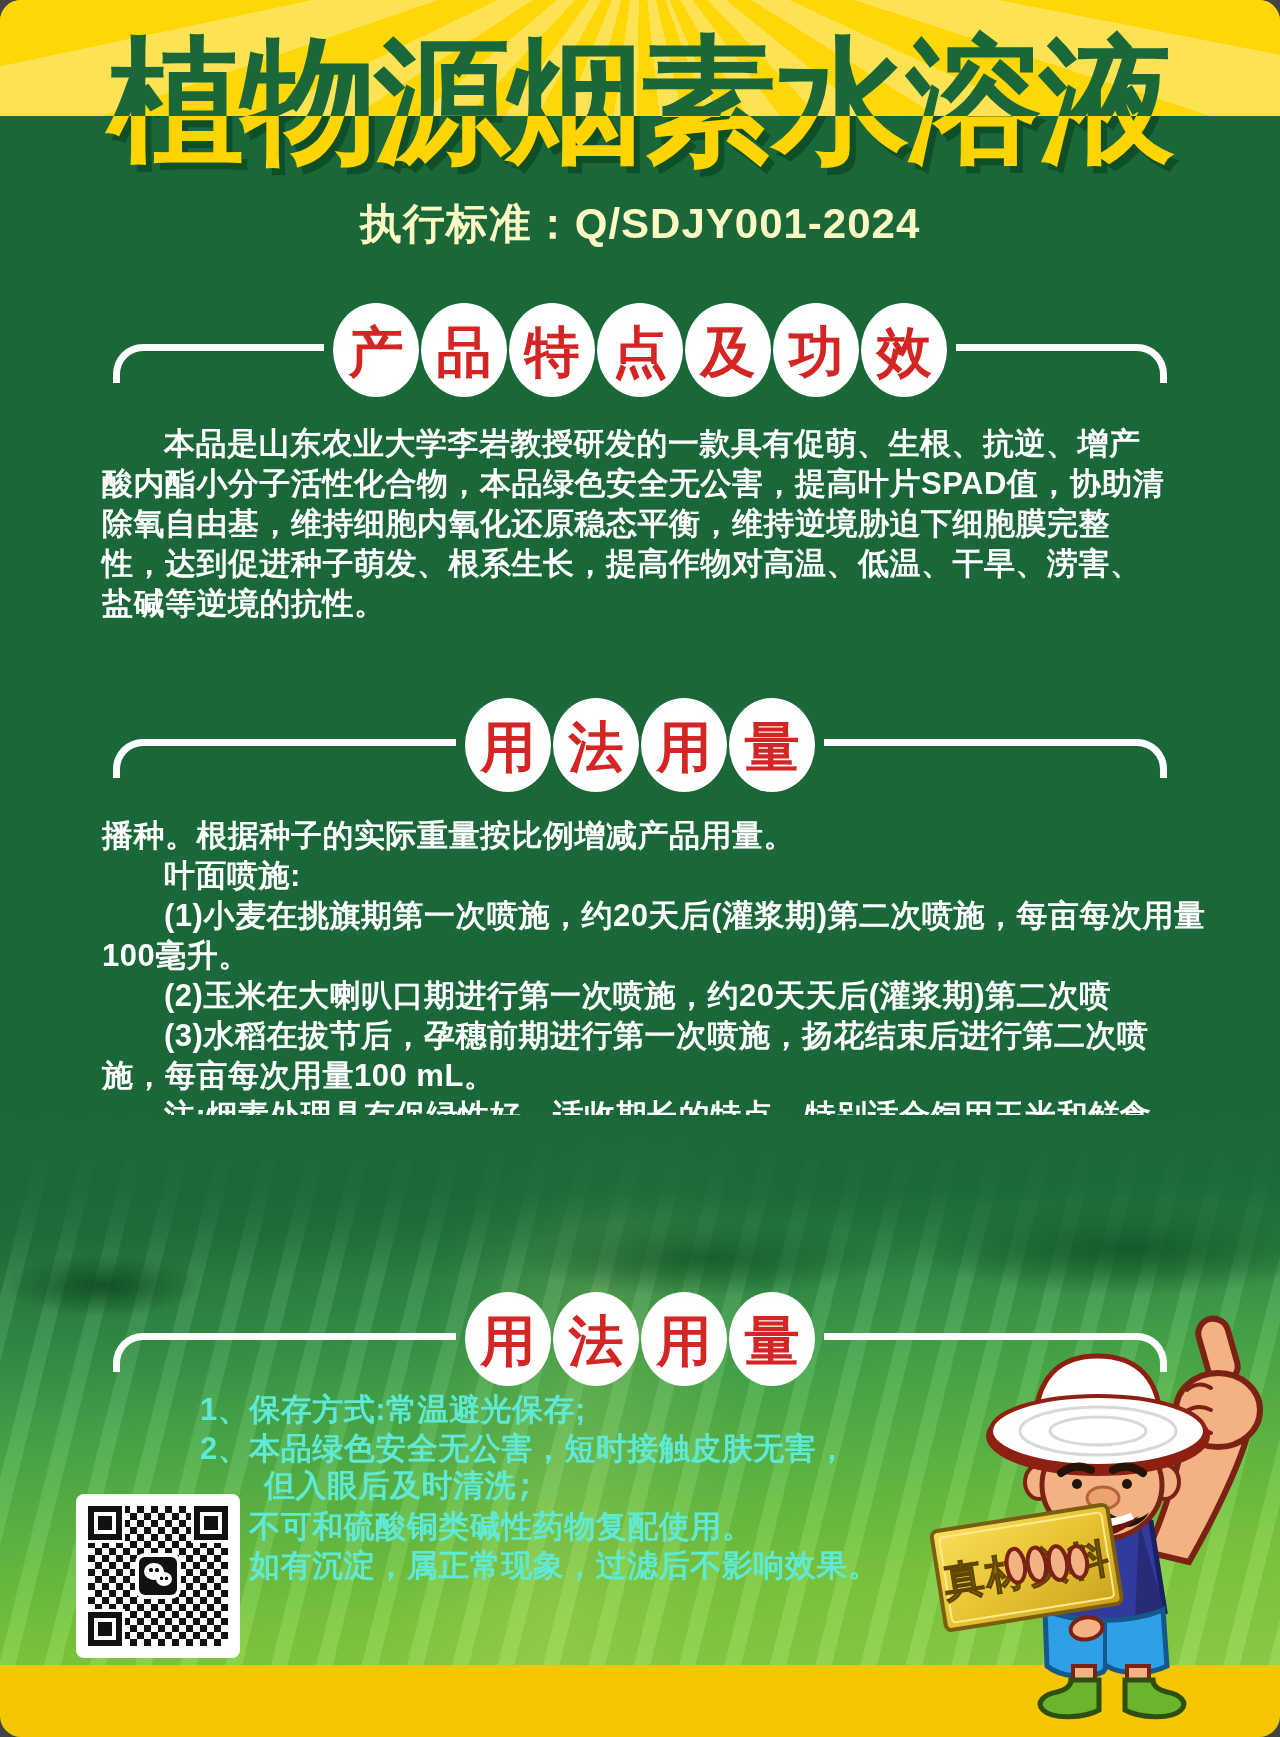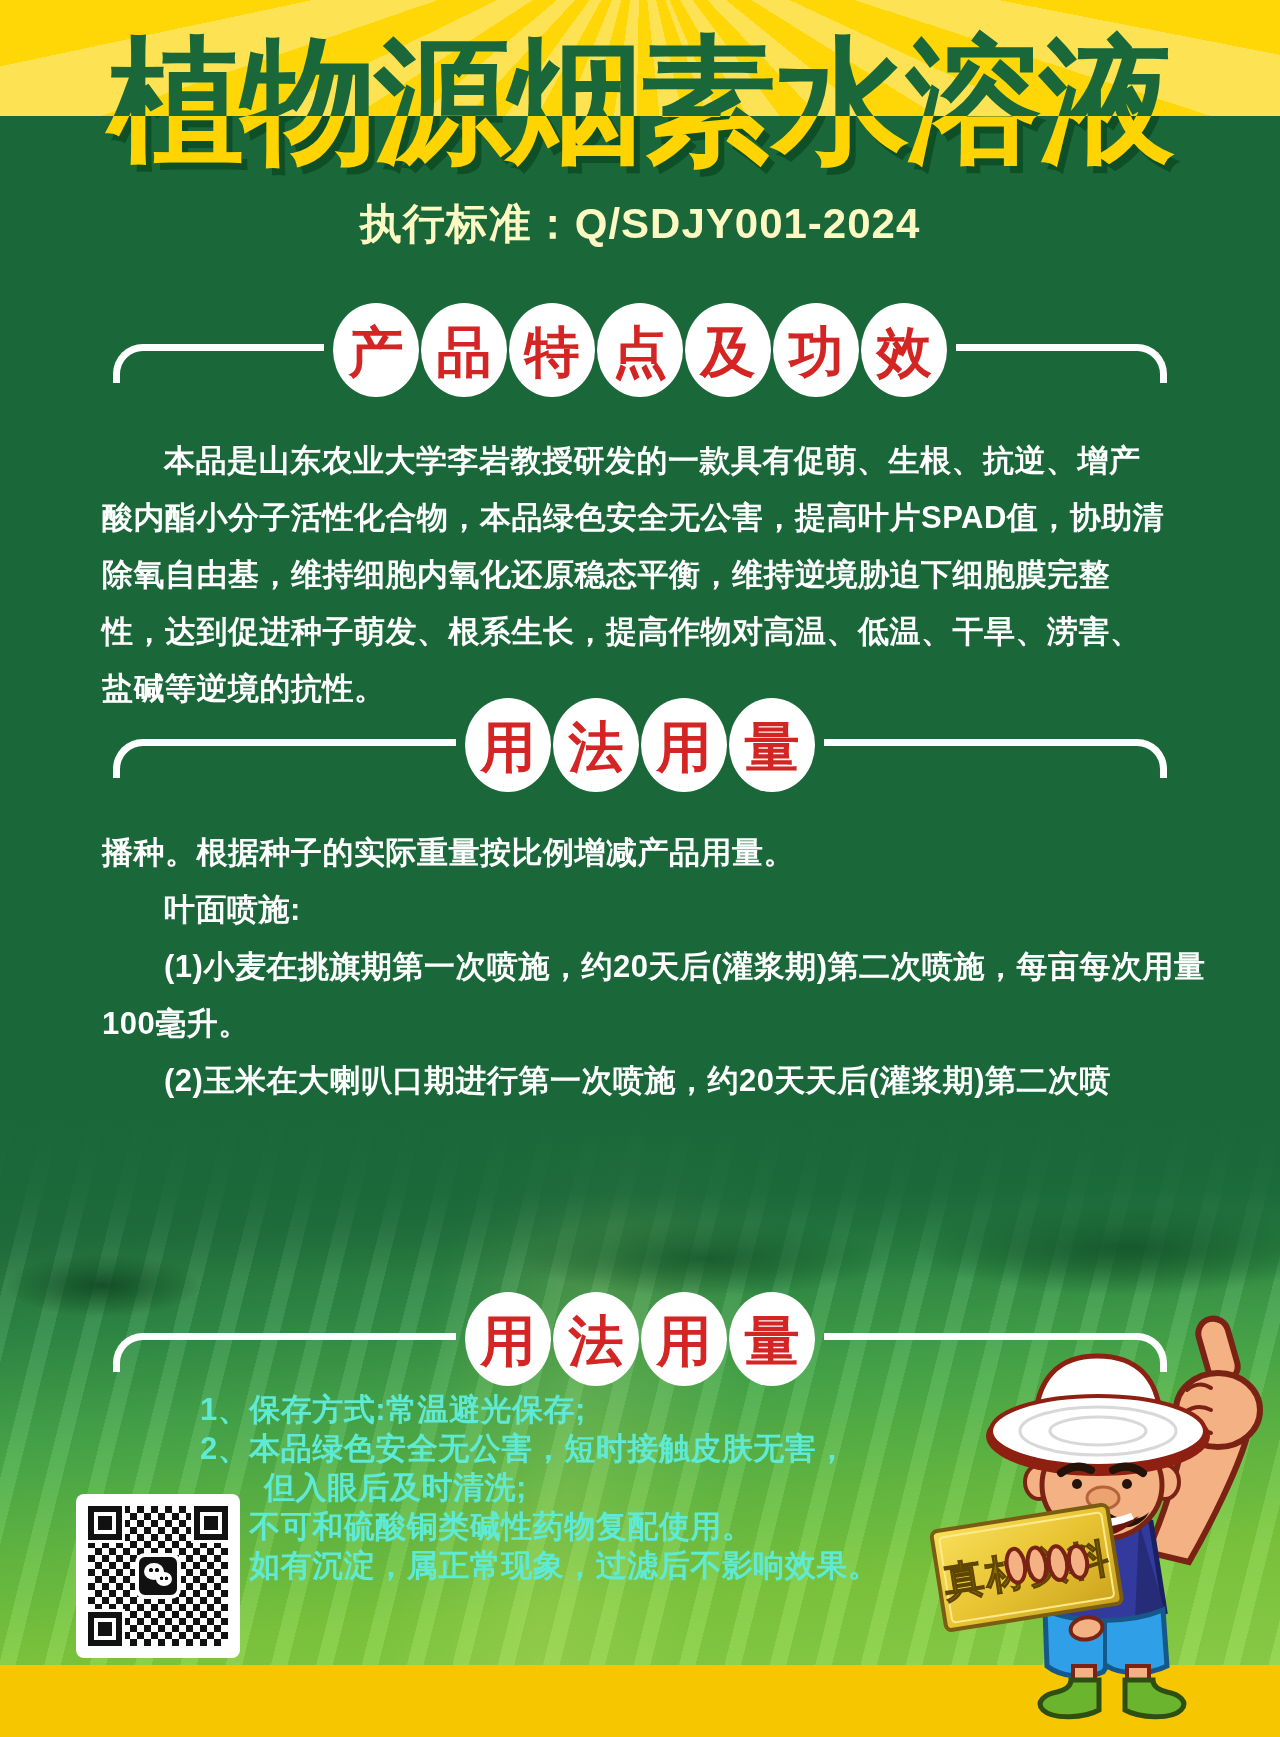--- a/index.html
+++ b/index.html
@@ -1,19 +1,20 @@
 <!DOCTYPE html>
 <html><head>
 <meta charset="utf-8">
 <style>
   html,body{margin:0;padding:0;background:#444;}
   .page{
     position:relative;width:1280px;height:1737px;margin:0 auto;
     background:#1a6839;overflow:hidden;
     font-family:"Liberation Sans", sans-serif;
+    border-radius:21px;
   }
   
   .sunburst{
     position:absolute;left:0;top:0;width:1280px;height:116px;
     background:
       repeating-conic-gradient(from 160deg at 50% -60%, #ffd606 0deg 7deg, #fde254 7deg 14deg),
       #ffd606;
   }
   
   .title-wrap{position:absolute;left:0;top:0;width:1280px;height:320px;}
@@ -60,28 +61,28 @@
   .h-features{top:303px;}
   .h-usage{top:698px;}
   .h-notes{top:1292px;}
   
   .textblock{
     position:absolute;left:102px;width:1076px;color:#fff;
     font-size:31px;font-weight:600;line-height:40px;letter-spacing:0.5px;
   }
   .tb-features{top:424px;}
   .tb-usage{top:816px;}
-  .textblock .ln{white-space:nowrap;margin-top:17px;}
+  .textblock .ln{white-space:nowrap;}
   .textblock .ln.indent{padding-left:62px;}
   .notes{
     position:absolute;left:200px;top:1390px;width:880px;color:#5eead4;
     font-size:31px;font-weight:600;line-height:39px;letter-spacing:0.5px;
   }
   .notes .ln{white-space:nowrap;}
-  .notes .ln.cont{padding-left:64px;}
+  .notes .ln.cont{padding-left:64px;font-family:Liberation Mono, monospace;}
   
   .field{
     position:absolute;left:0;top:1115px;width:1280px;height:550px;
     background:
       linear-gradient(180deg, #1a6839 0%, rgba(26,104,57,0.85) 14%, rgba(26,104,57,0) 30%),
       radial-gradient(140px 45px at 8% 31%, rgba(15,70,33,.85), transparent 70%),
       radial-gradient(260px 55px at 55% 26%, rgba(18,80,38,.8), transparent 70%),
       radial-gradient(300px 70px at 88% 24%, rgba(16,76,36,.9), transparent 70%),
       linear-gradient(100deg, rgba(255,244,130,0) 34%, rgba(255,244,130,.14) 46%, rgba(255,244,130,0) 58%),
       repeating-linear-gradient(104deg, rgba(255,255,255,.07) 0 16px, rgba(0,0,0,.05) 16px 44px),

